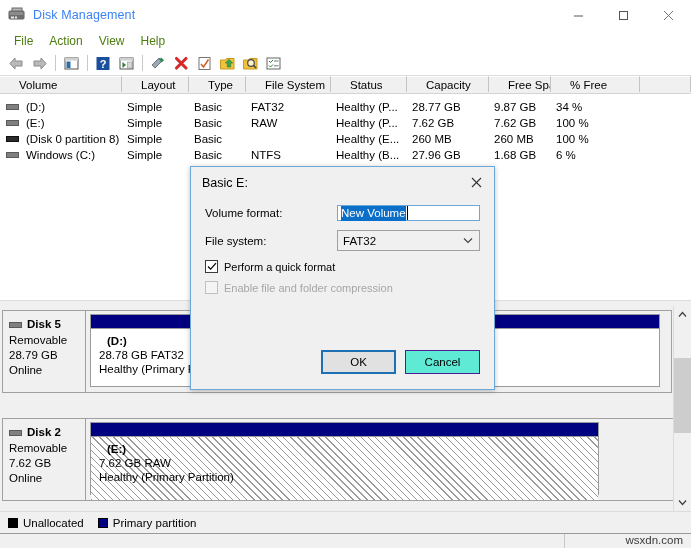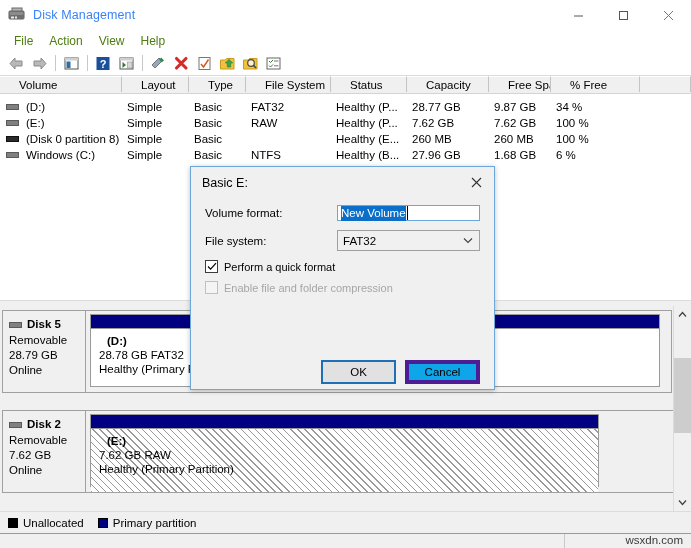--- a/index.html
+++ b/index.html
@@ -106,22 +106,22 @@
   .fselect{flex:1;height:21px;background:#f0f0f0;border:1px solid #a0a0a0;box-sizing:border-box;
            display:flex;align-items:center;justify-content:space-between;padding:0 6px 0 5px;font-size:11.5px;}
   .chev{font-size:9px;color:#404040;}
   .crow{display:flex;align-items:center;margin-top:2px;margin-bottom:8px;}
   .cbox{width:13px;height:13px;border:1px solid #3b3b3b;background:#fff;box-sizing:border-box;
         margin-right:6px;display:flex;align-items:center;justify-content:center;
         font-size:11px;line-height:11px;color:#000;flex:none;}
   .cbox.dis{border-color:#c0c0c0;background:#f4f4f4;}
   .ctext{font-size:11px;}
   .ctext.dis{color:#a6a6a6;}
-  .dlg-btns{position:absolute;right:14px;bottom:5px;display:flex;}
-  .dbtn{width:75px;height:24px;background:#0ea5e9;border:4px solid #4c1d95;box-sizing:border-box;
+  .dlg-btns{position:absolute;right:14px;bottom:15px;display:flex;}
+  .dbtn{width:75px;height:24px;background:#5eead4;border:1px solid #4c1d95;box-sizing:border-box;
         display:flex;align-items:center;justify-content:center;font-size:11.5px;margin-left:9px;}
   .dbtn.default{border:2px solid #1f6fb5;background:#e1e1e1;}
 </style>
 </head>
 <body>
 
 <div class="app">
 
   <div class="titlebar">
     <div class="title-icon">
@@ -326,21 +326,21 @@
           <div class="part-bar"></div>
           <div class="part-body">
             <div class="lbl t">(D:)</div>
             <div class="t">28.78 GB FAT32</div>
             <div class="t">Healthy (Primary Pa</div>
           </div>
         </div>
       </div>
     </div>
 
-    <div class="diskrow" style="top:104px;width:680px;height:83px">
+    <div class="diskrow" style="top:112px;width:680px;height:83px">
       <div class="disk-info">
         <div class="disk-name">
           <span class="disk-glyph"></span>
           <span>Disk 2</span>
         </div>
         <div>Removable</div>
         <div>7.62 GB</div>
         <div>Online</div>
       </div>
       <div class="disk-body">

